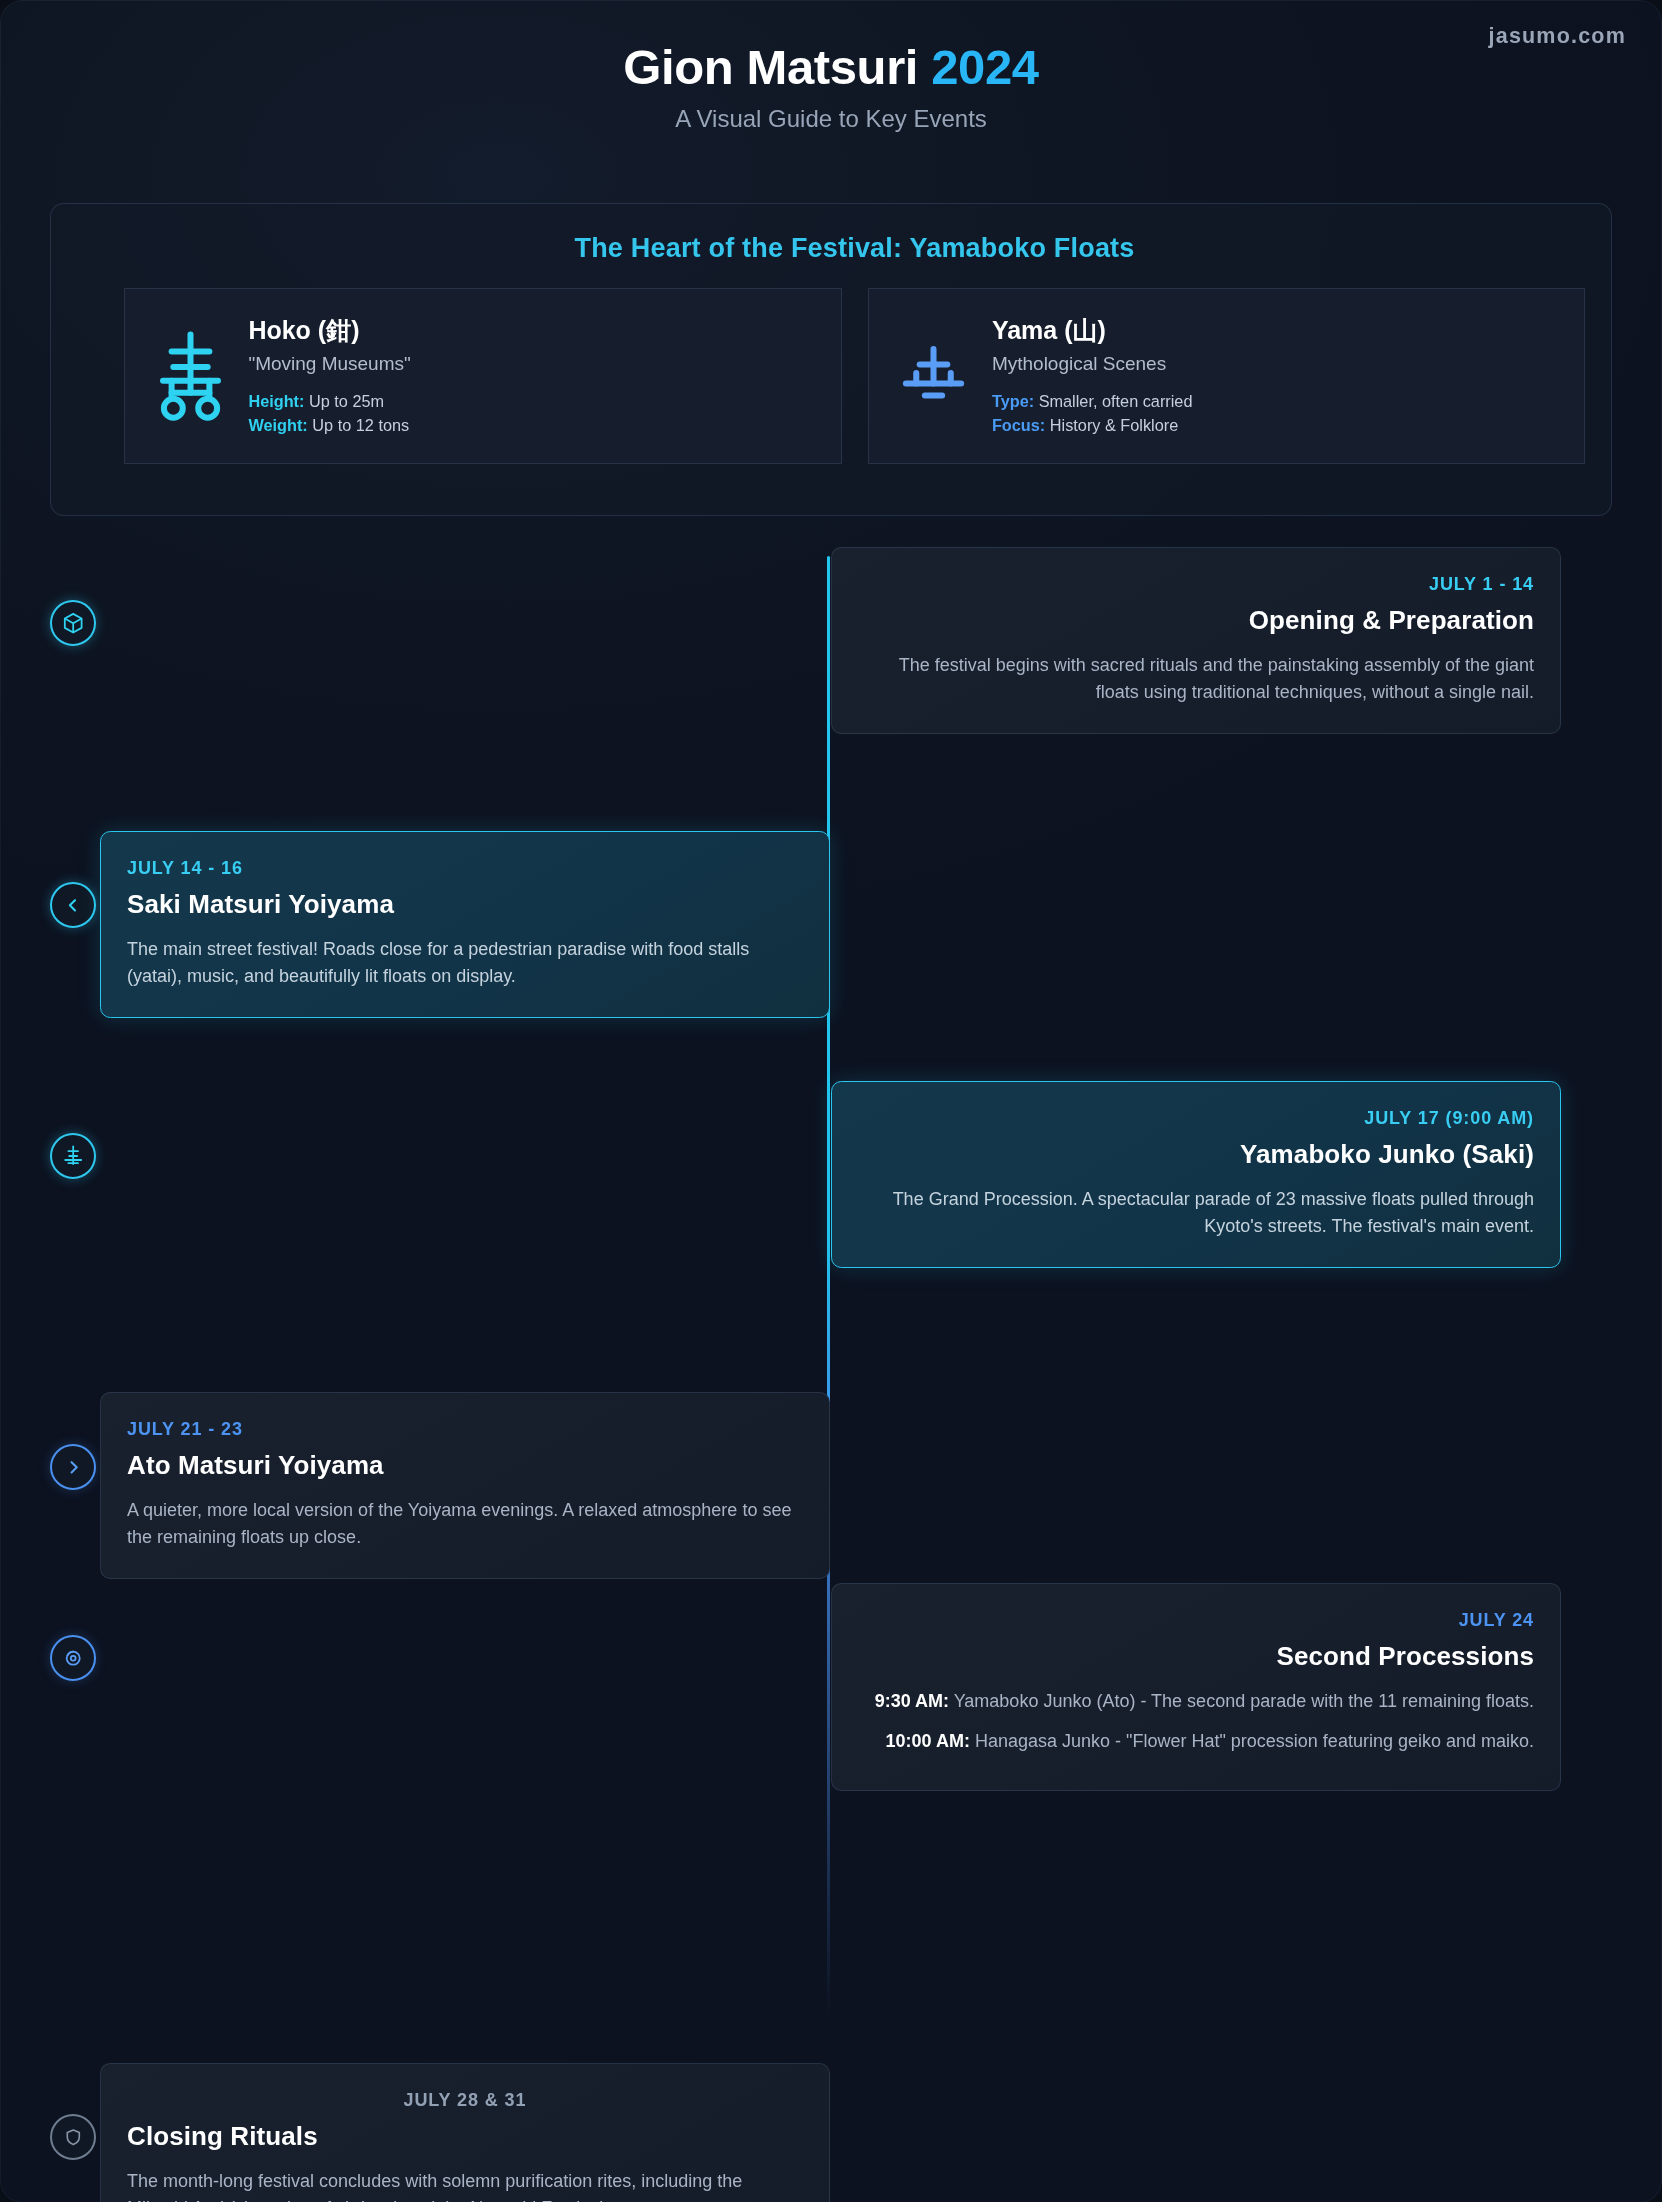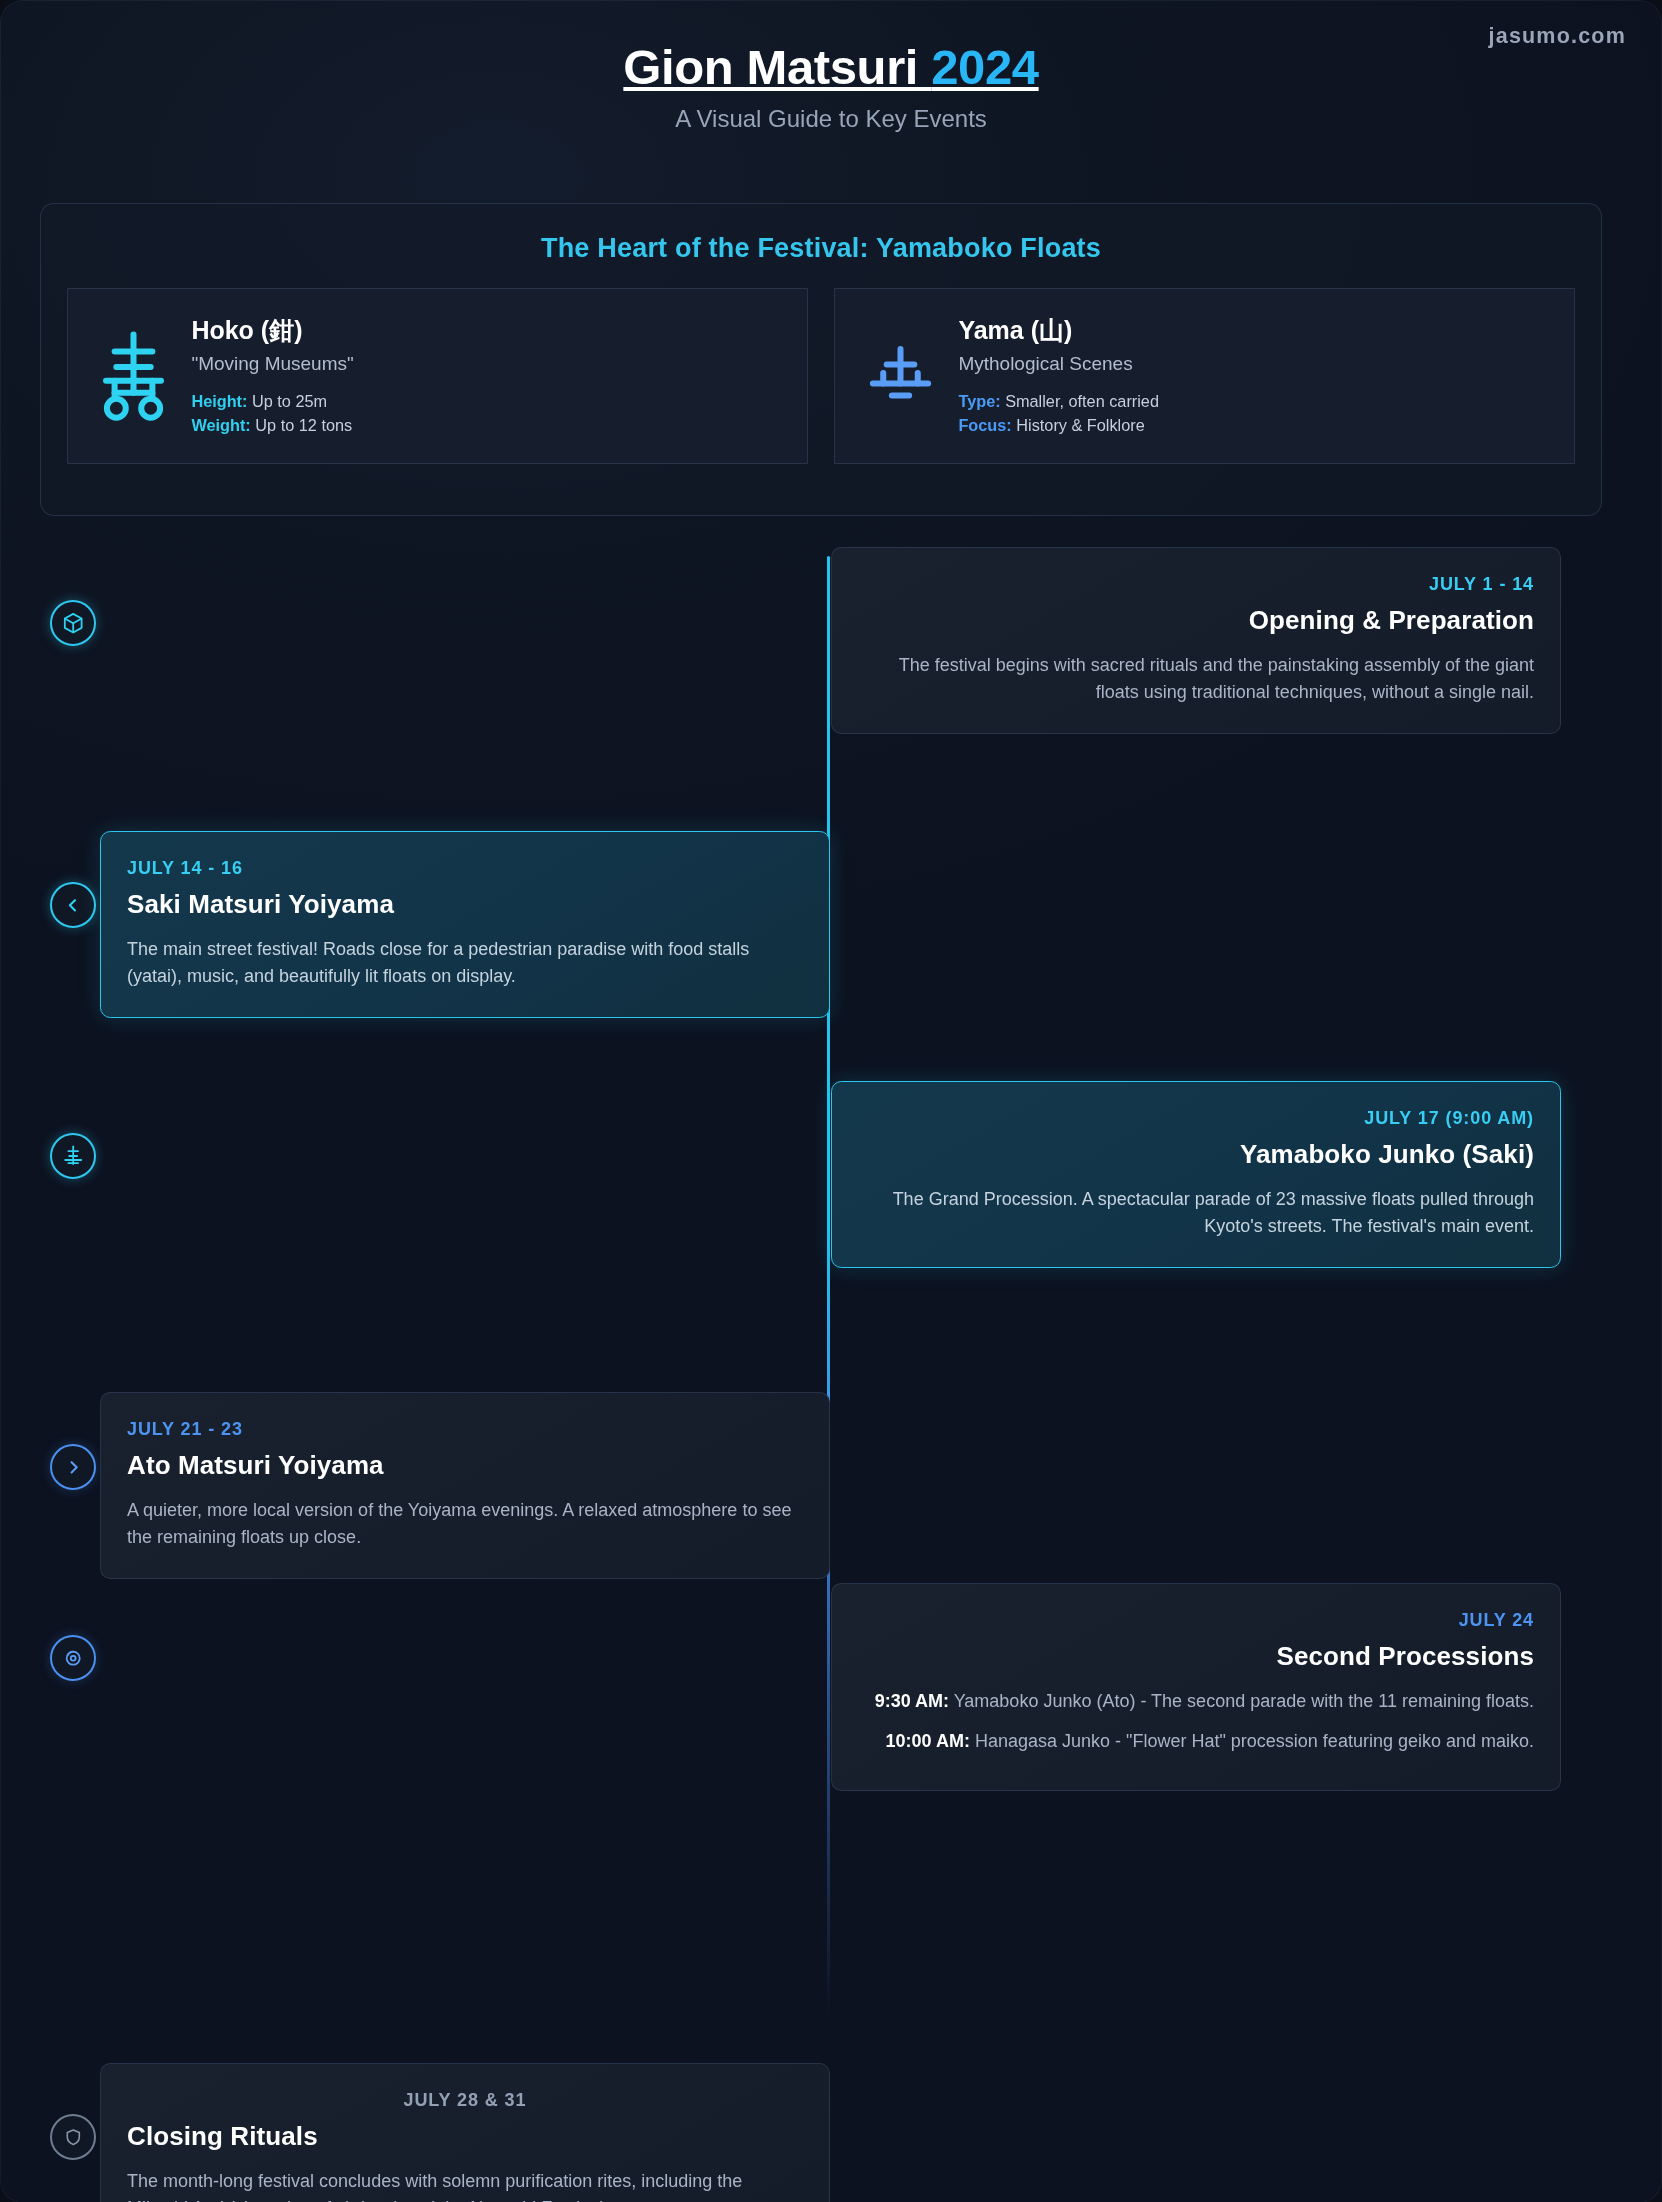--- a/index.html
+++ b/index.html
@@ -38,39 +38,39 @@
   }
 
   
   .header { padding-top: 41px; text-align: center; }
   .title {
     font-size: 49px;
     font-weight: bold;
     color: #ffffff;
     letter-spacing: -0.4px;
     line-height: 1.1;
-    text-decoration: underline;
   }
   .title .year { color: #29b6f6; }
   .subtitle {
     margin-top: 10px;
     font-size: 24px;
     color: #98a5b8;
     font-weight: normal;
   }
 
   
   .floats-panel {
     position: absolute;
-    left: 40px; top: 203px;
+    left: 50px; top: 203px;
     width: 1562px;
     height: 313px;
     background: rgba(18,26,40,.55);
     border: 0.9px solid rgba(110,140,180,.22);
     border-radius: 13.8px;
+    padding-left: 47px;
   }
   .floats-heading {
     text-align: center;
     padding-top: 29px;
     font-size: 27px;
     font-weight: bold;
     color: #35c6ee;
     letter-spacing: 0.2px;
   }
   .floats-row {

